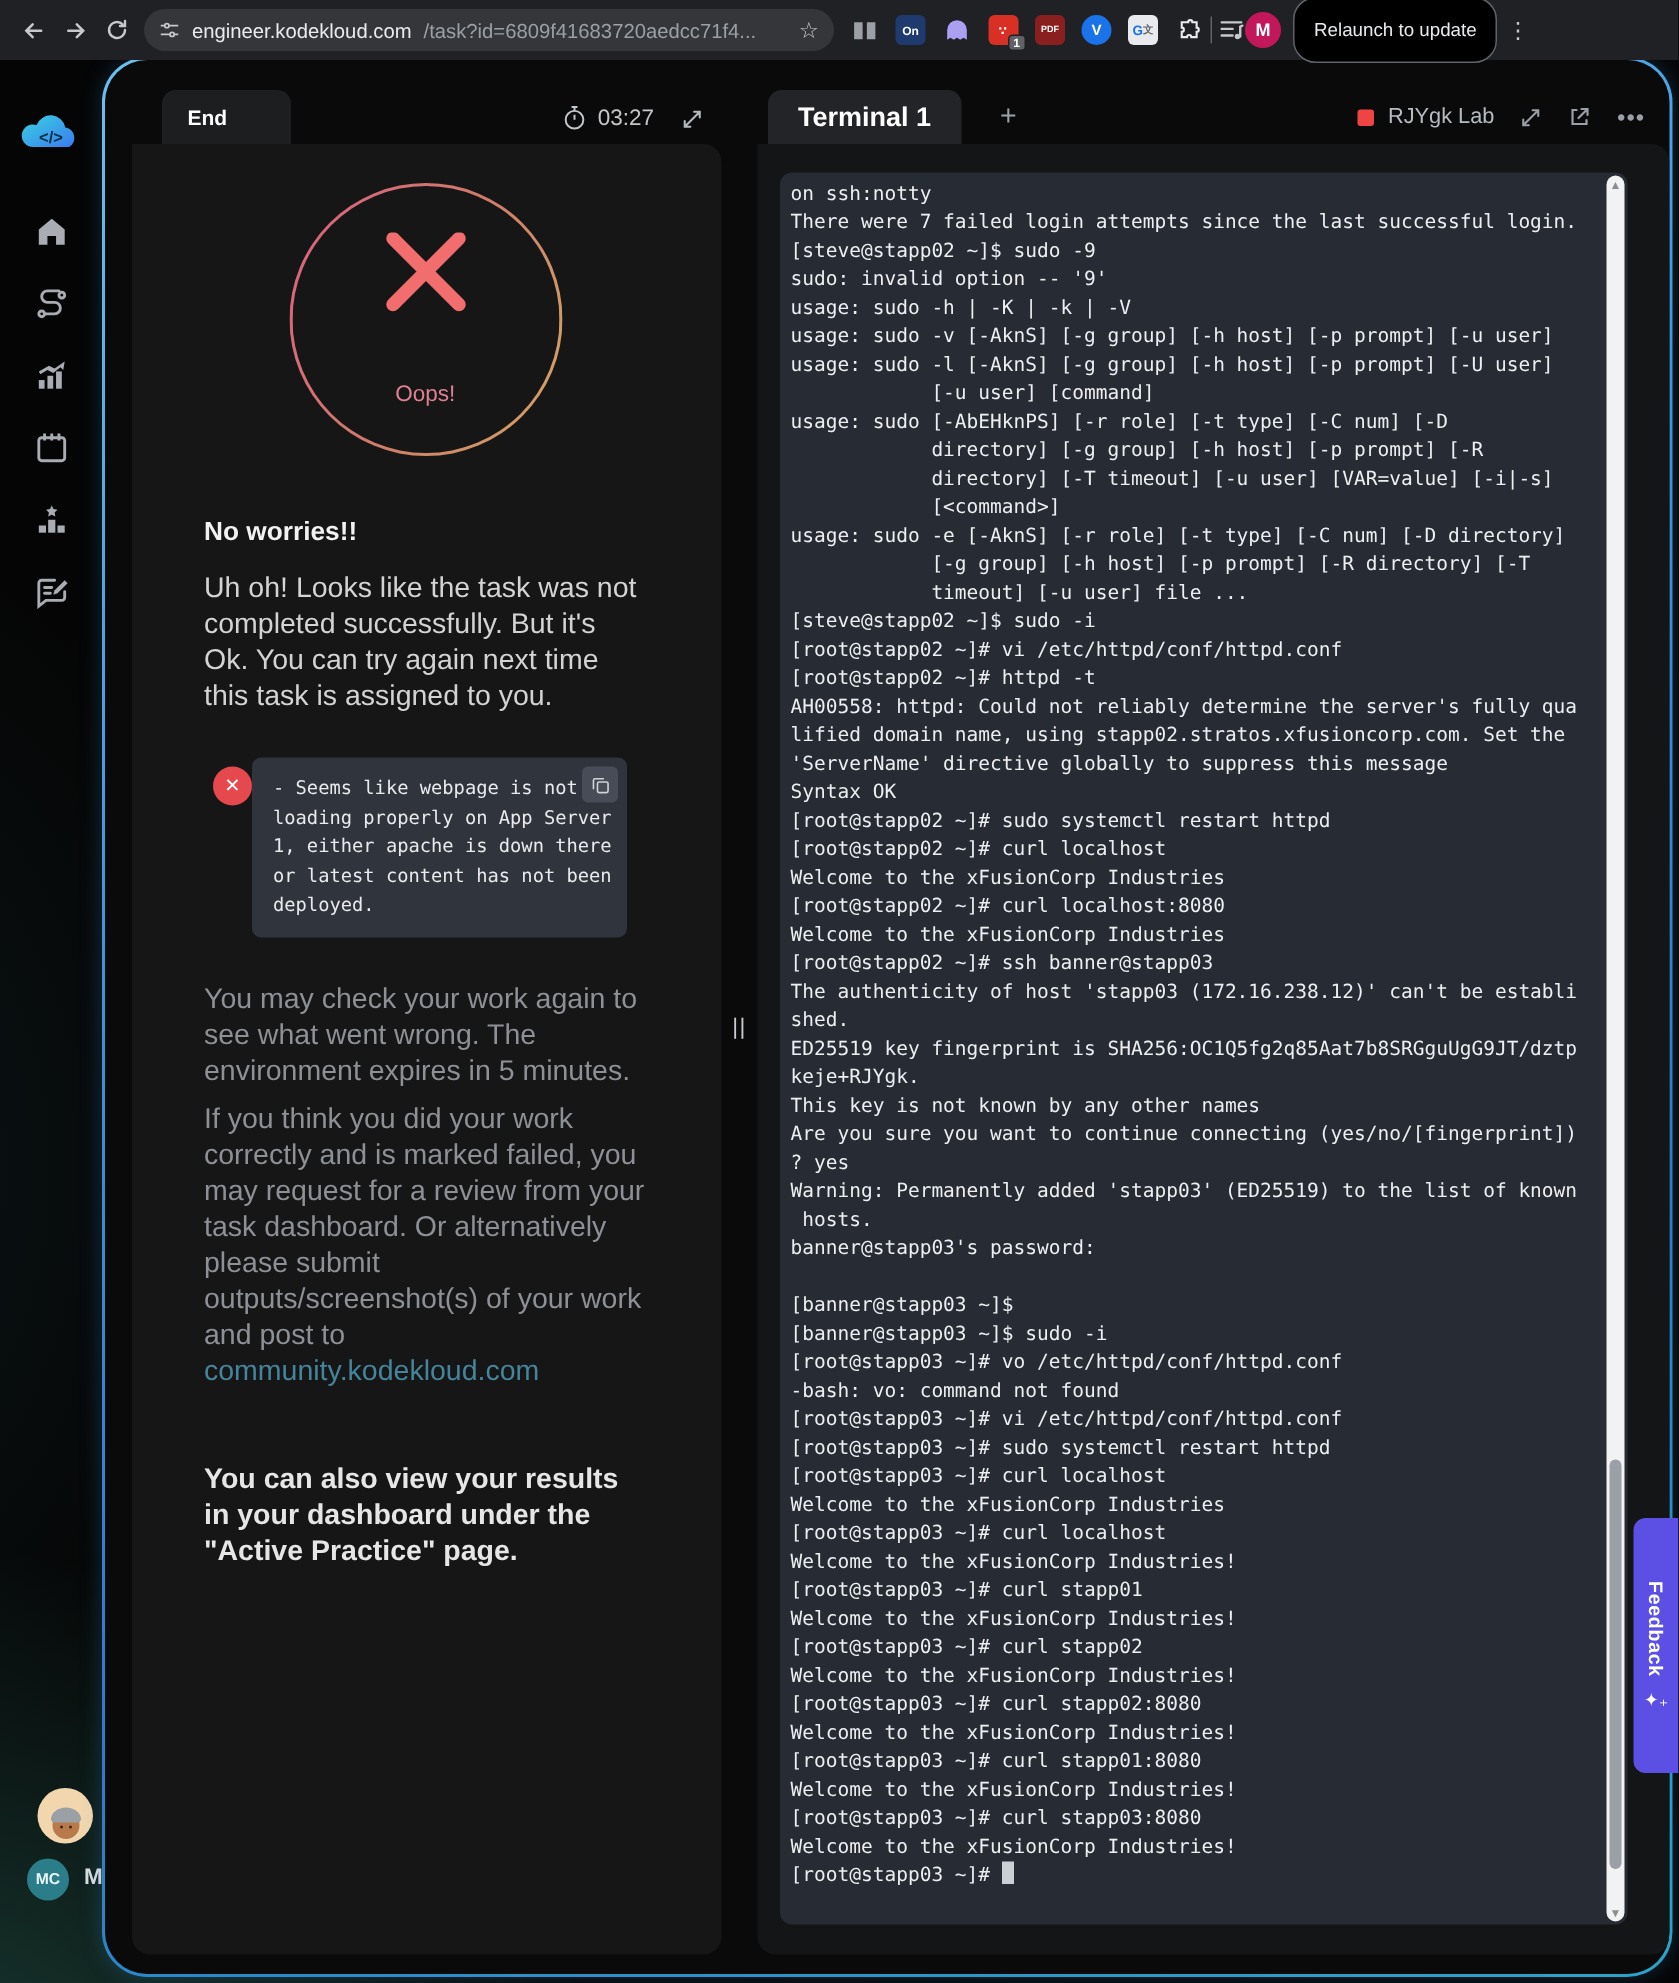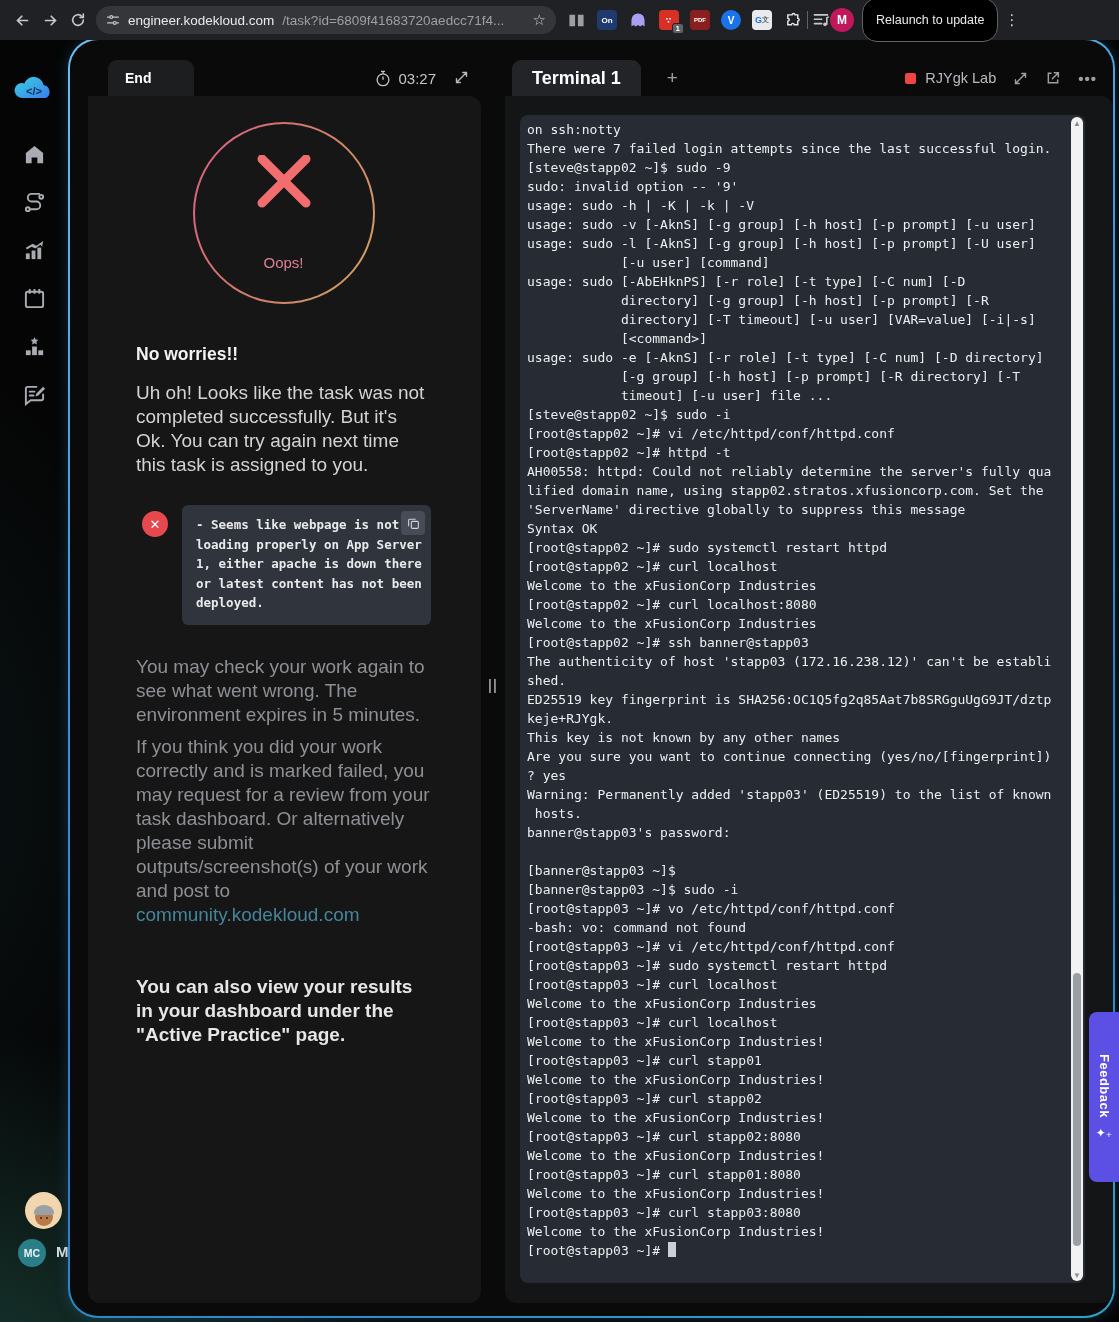--- a/index.html
+++ b/index.html
@@ -62,45 +62,45 @@
     background:linear-gradient(160deg,#6cc0ee 0%,#3f96dd 35%,#2b7cc9 68%,#2ba4c9 100%);
     box-shadow:0 0 14px rgba(60,150,220,.25);
   }
   .shell-inner { width:100%; height:100%; border-radius:28px; background:#0a0a0b; position:relative; overflow:hidden; }
 
   
   .task-region { position:absolute; left:18px; top:20px; width:393px; bottom:13px; }
   .task-header { height:36px; display:flex; align-items:center; }
   .task-tab { background:#1d1e1f; border-radius:9px 9px 0 0; height:36px; width:86px;
     display:flex; align-items:center; padding-left:17px; color:#fff; font-size:14px; font-weight:bold; margin-left:20px; }
-  .task-header-right { margin-left:auto; display:flex; align-items:flex-start; gap:18px; padding-right:12px; }
+  .task-header-right { margin-left:auto; display:flex; align-items:flex-end; gap:18px; padding-right:12px; }
   .timer { display:flex; align-items:center; gap:7px; color:#c3c6c9; font-size:15px; }
   .task-body { position:absolute; top:36px; left:0; right:0; bottom:0; background:#161617;
     border-radius:12px; border-top-left-radius:0; overflow:hidden; padding:0 50px 0 48px; }
 
   .oops-circle { width:182px; height:182px; border-radius:50%; margin:26px auto 0;
     border:2px solid transparent;
     background:linear-gradient(#161617,#161617) padding-box,
                linear-gradient(115deg,#d95f80 0%,#cf7f68 55%,#d2a763 100%) border-box;
     display:flex; flex-direction:column; align-items:center; justify-content:center;gap:33px; }
   .oops-label { color:#dd8093; font-size:15px; margin-top:12px; }
   .nw-heading { color:#f2f2f2; font-size:17.5px; font-weight:bold; margin-top:40px; }
   .para { color:#d3d3d3; font-size:19px; line-height:24px; margin-top:16px; }
   .para.dim { color:#8d9094; margin-top:30px; }
   .para.bold { color:#e6e6e6; font-weight:bold; margin-top:48px; }
   .kk-link { color:#44859c; }
 
   .error-row { display:flex; margin-top:28px; }
   .err-ico { width:26px; height:26px; border-radius:50%; background:#e5484d; color:#fff;
     font-size:13px; font-weight:bold; display:flex; align-items:center; justify-content:center;
     margin-left:6px; margin-top:6px; flex:0 0 auto; }
-  .err-box { margin-left:14px; width:250px; background:#30343c; border-radius:6px;
+  .err-box { width:250px; background:#30343c; border-radius:6px;
     padding:10px 7px 12px 14px; position:relative;
     font-family:"DejaVu Sans Mono","Liberation Mono",monospace;
-    font-size:12.5px; line-height:19.5px; color:#e9eaec;font-weight:bold; }
+    font-size:12.5px; line-height:19.5px; color:#e9eaec; }
   .copy-btn { position:absolute; top:6px; right:6px; width:24px; height:24px; background:#474c56;
     border-radius:4px; display:flex; align-items:center; justify-content:center; }
 
   
   .divider-handle { position:absolute; left:412px; top:636px; width:22px; text-align:center;
     color:#c9cccf; font-size:15px; letter-spacing:1px; }
 
   
   .term-region { position:absolute; left:435px; top:20px; right:0; bottom:13px; }
   .term-header { height:36px; display:flex; align-items:center; }

